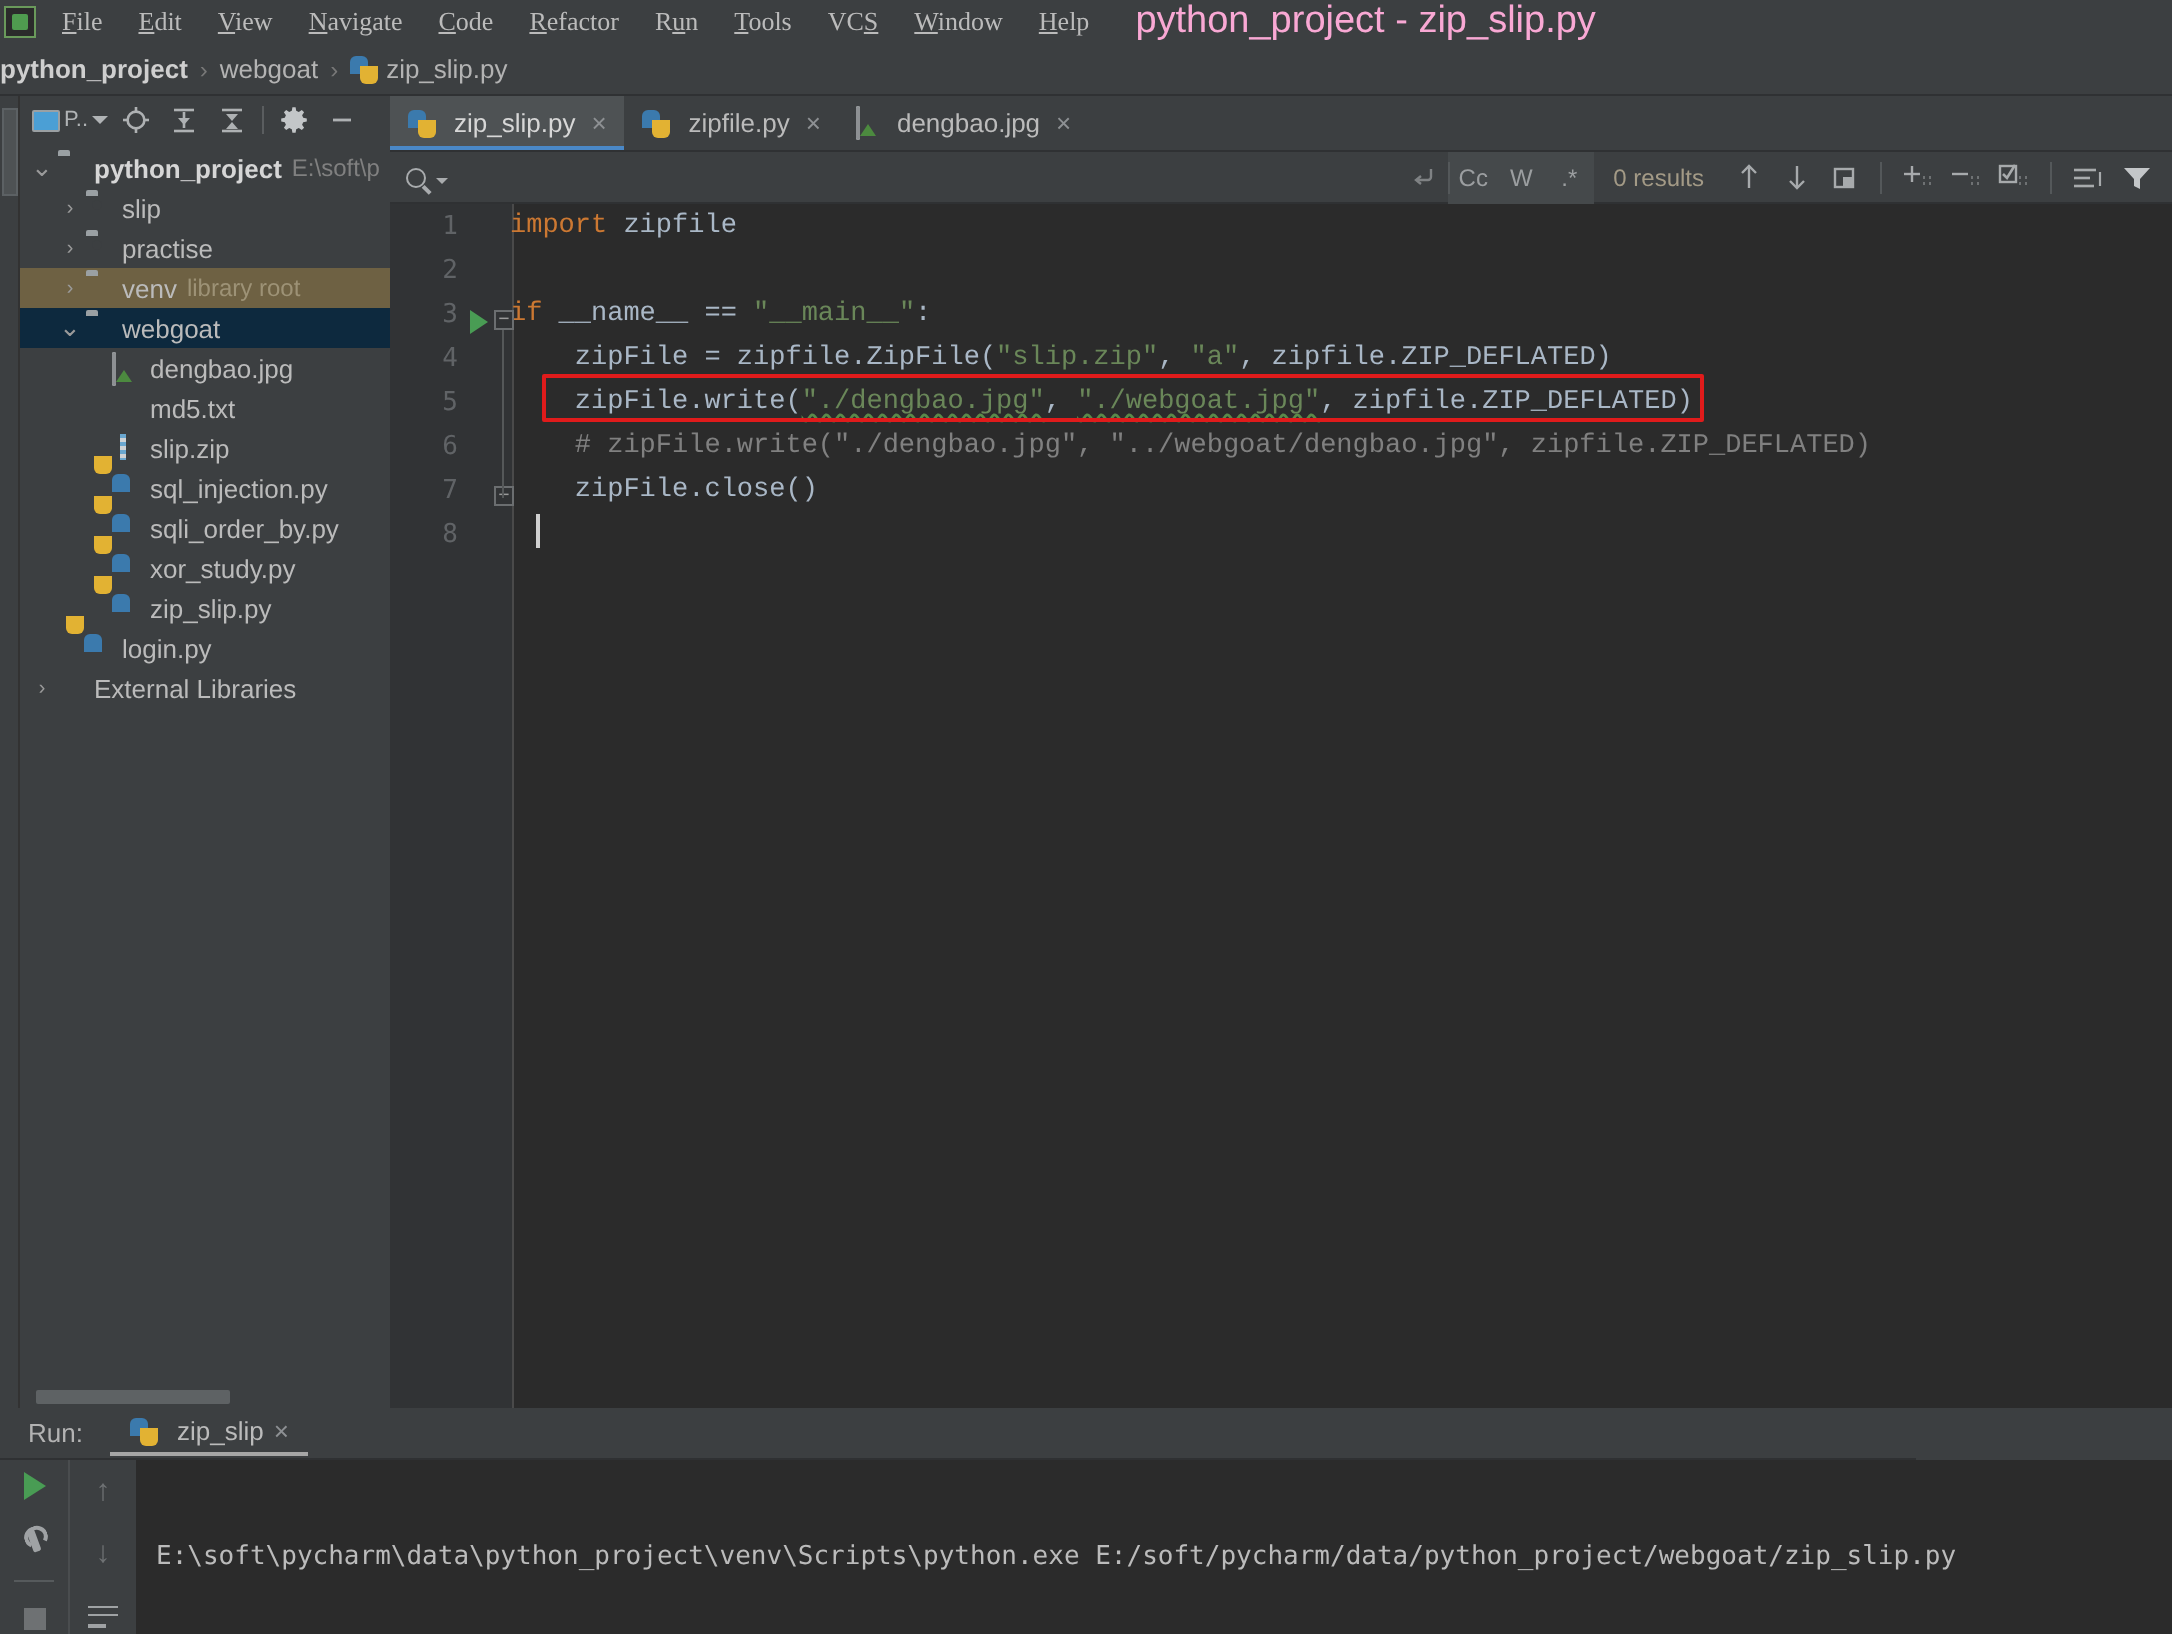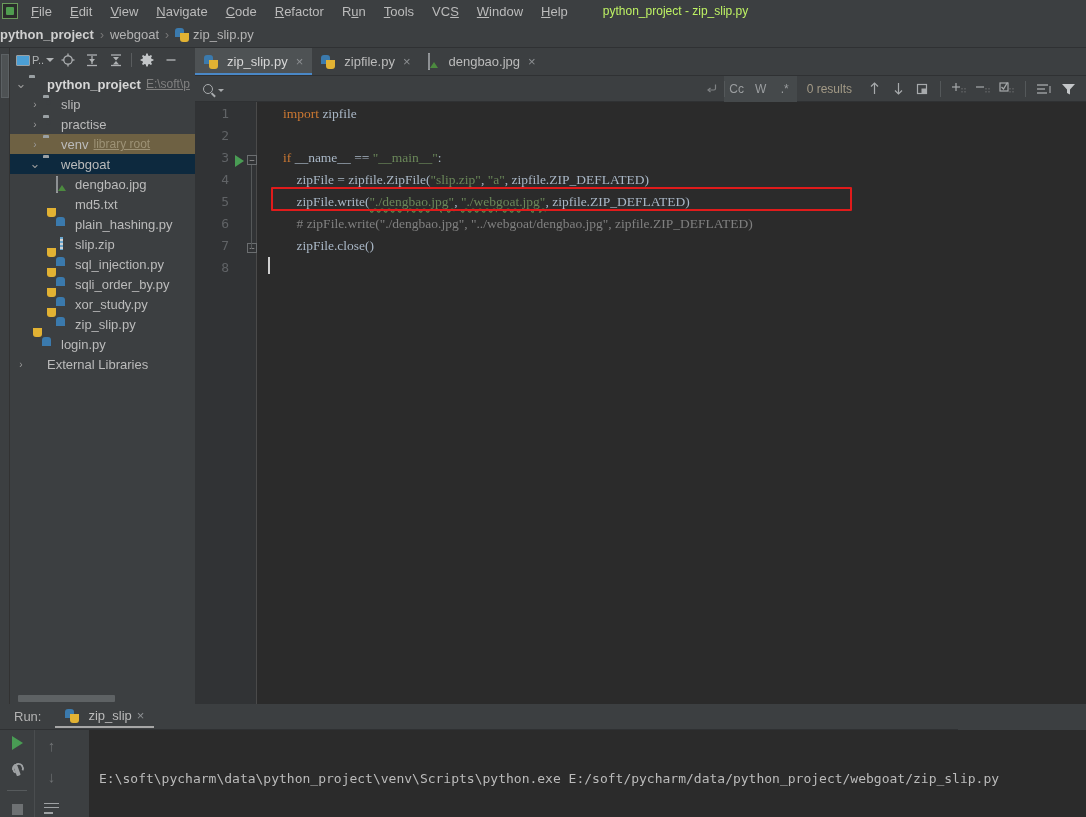--- a/index.html
+++ b/index.html
@@ -20,24 +20,24 @@
   }
   .app-logo {
     width: 16px; height: 16px; margin-left: 2px; margin-right: 4px;
     border: 1px solid #6a9a5b; background: #2b2b2b; position: relative;
     flex: 0 0 auto;
   }
   .app-logo::after {
     content: ""; position: absolute; left: 3px; top: 3px;
     width: 8px; height: 8px; background: #4f9c4f; border-radius: 1px;
   }
-  .menu-item { padding: 2px 9px; white-space: nowrap; cursor: default; }
+  .menu-item { padding: 2px 9px; white-space: nowrap; cursor: default; font-family: Liberation Serif, serif; }
   .menu-item u { text-decoration: underline; }
   .window-title {
-    margin-left: 26px; color: #bef264; font-size: 12px; white-space: nowrap;
+    margin-left: 14px; color: #f9a8d4; font-size: 19px; white-space: nowrap;
   }
 
   
   .breadcrumb {
     position: absolute; left: 0; top: 22px; width: 1086px; height: 26px;
     background: #3c3f41; display: flex; align-items: center;
     font-size: 13px; border-bottom: 1px solid #2f3133;
   }
   .crumb { color: #b3b3b3; white-space: nowrap; }
   .crumb.bold { font-weight: bold; color: #cfcfcf; }
@@ -171,21 +171,21 @@
   .ico-scr::before {
     content:""; position:absolute; left:0; top:0; width:9px; height:10px;
     background:#b9bcbe; border-radius:1px;
   }
   .ico-scr::after {
     content:""; position:absolute; right:0; bottom:0; width:8px; height:8px;
     background:#4b9fd5; border-radius:50%; border:1px solid #2f3133;
   }
   .tlabel { color: #bbbbbb; }
   .tlabel.bold { font-weight: bold; color: #d6d6d6; }
-  .tsub { color: #808080; margin-left: 5px; font-size: 12px; text-decoration: underline; }
+  .tsub { color: #808080; margin-left: 5px; font-size: 12px; }
   .tsub.lib { color: #9d9276; }
 
   .hscroll-track {
     height: 12px; background: #3c3f41; position: relative;
   }
   .hscroll-thumb {
     position: absolute; left: 8px; top: 3px; width: 97px; height: 7px;
     background: #5e6264; border-radius: 1px;
   }
 
@@ -272,22 +272,22 @@
   }
   .fold-mark {
     position: absolute; left: 52px; width: 10px; height: 10px;
     border: 1px solid #6b6e70; color: #9a9a9a; font-size: 9px; line-height: 8px;
     text-align: center; background: #313335;
   }
   .fold-line {
     position: absolute; left: 56px; width: 1px; background: #555859;
   }
   .code-line {
-    position: absolute; left: 88px; white-space: pre; color: #a9b7c6;
-    font-family: Liberation Serif, serif; font-size: 13.5px;
+    position: absolute; left: 60px; white-space: pre; color: #a9b7c6;
+    font-family: Liberation Mono, monospace; font-size: 13.5px;
     letter-spacing: 0px;
   }
   .kw   { color: #cc7832; }
   .str  { color: #6a8759; }
   .cmt  { color: #808080; }
   .plain{ color: #a9b7c6; }
   .squig {
     text-decoration: underline; text-decoration-style: wavy;
     text-decoration-color: #5a8a4a; text-underline-offset: 2px;
   }
@@ -357,21 +357,20 @@
   .wrap-ico::after {
     content:""; position:absolute; left:0; bottom:0px; width:9px; height:1.5px;
     background:#9fa2a4;
   }
   .rs-div { width: 20px; height:1px; background:#565a5c; }
   .console {
     position: absolute; left: 68px; top: 26px; right: 0; height: 87px;
     background: #2b2b2b; padding: 8px 0 0 10px;
     font-family: "DejaVu Sans Mono", monospace; font-size: 13px; color: #bbbbbb;
     white-space: pre;
-    margin-left: 21px;
   }
   .console-line { line-height: 22px; }
   .vsplit {
     position: absolute; left: 195px; top: 48px; width: 1px; height: 656px;
     background: #2f3133;
   }
 </style>
 </head>
 <body>
 
@@ -482,25 +481,20 @@
         </div>
         <div class="trow" style="padding-left: 32px;">
           <span class="arrow blank">›</span>
           <span class="ico"><span class="ico-img"></span></span>
           <span class="tlabel">dengbao.jpg</span>
         </div>
         <div class="trow" style="padding-left: 32px;">
           <span class="arrow blank">›</span>
           <span class="ico"><span class="ico-txt"></span></span>
           <span class="tlabel">md5.txt</span>
-        </div>
-        <div class="trow" style="padding-left: 32px;">
-          <span class="arrow blank">›</span>
-          <span class="ico"><span class="ico-py"></span></span>
-          <span class="tlabel">plain_hashing.py</span>
         </div>
         <div class="trow" style="padding-left: 32px;">
           <span class="arrow blank">›</span>
           <span class="ico"><span class="ico-zip"></span></span>
           <span class="tlabel">slip.zip</span>
         </div>
         <div class="trow" style="padding-left: 32px;">
           <span class="arrow blank">›</span>
           <span class="ico"><span class="ico-py"></span></span>
           <span class="tlabel">sql_injection.py</span>

